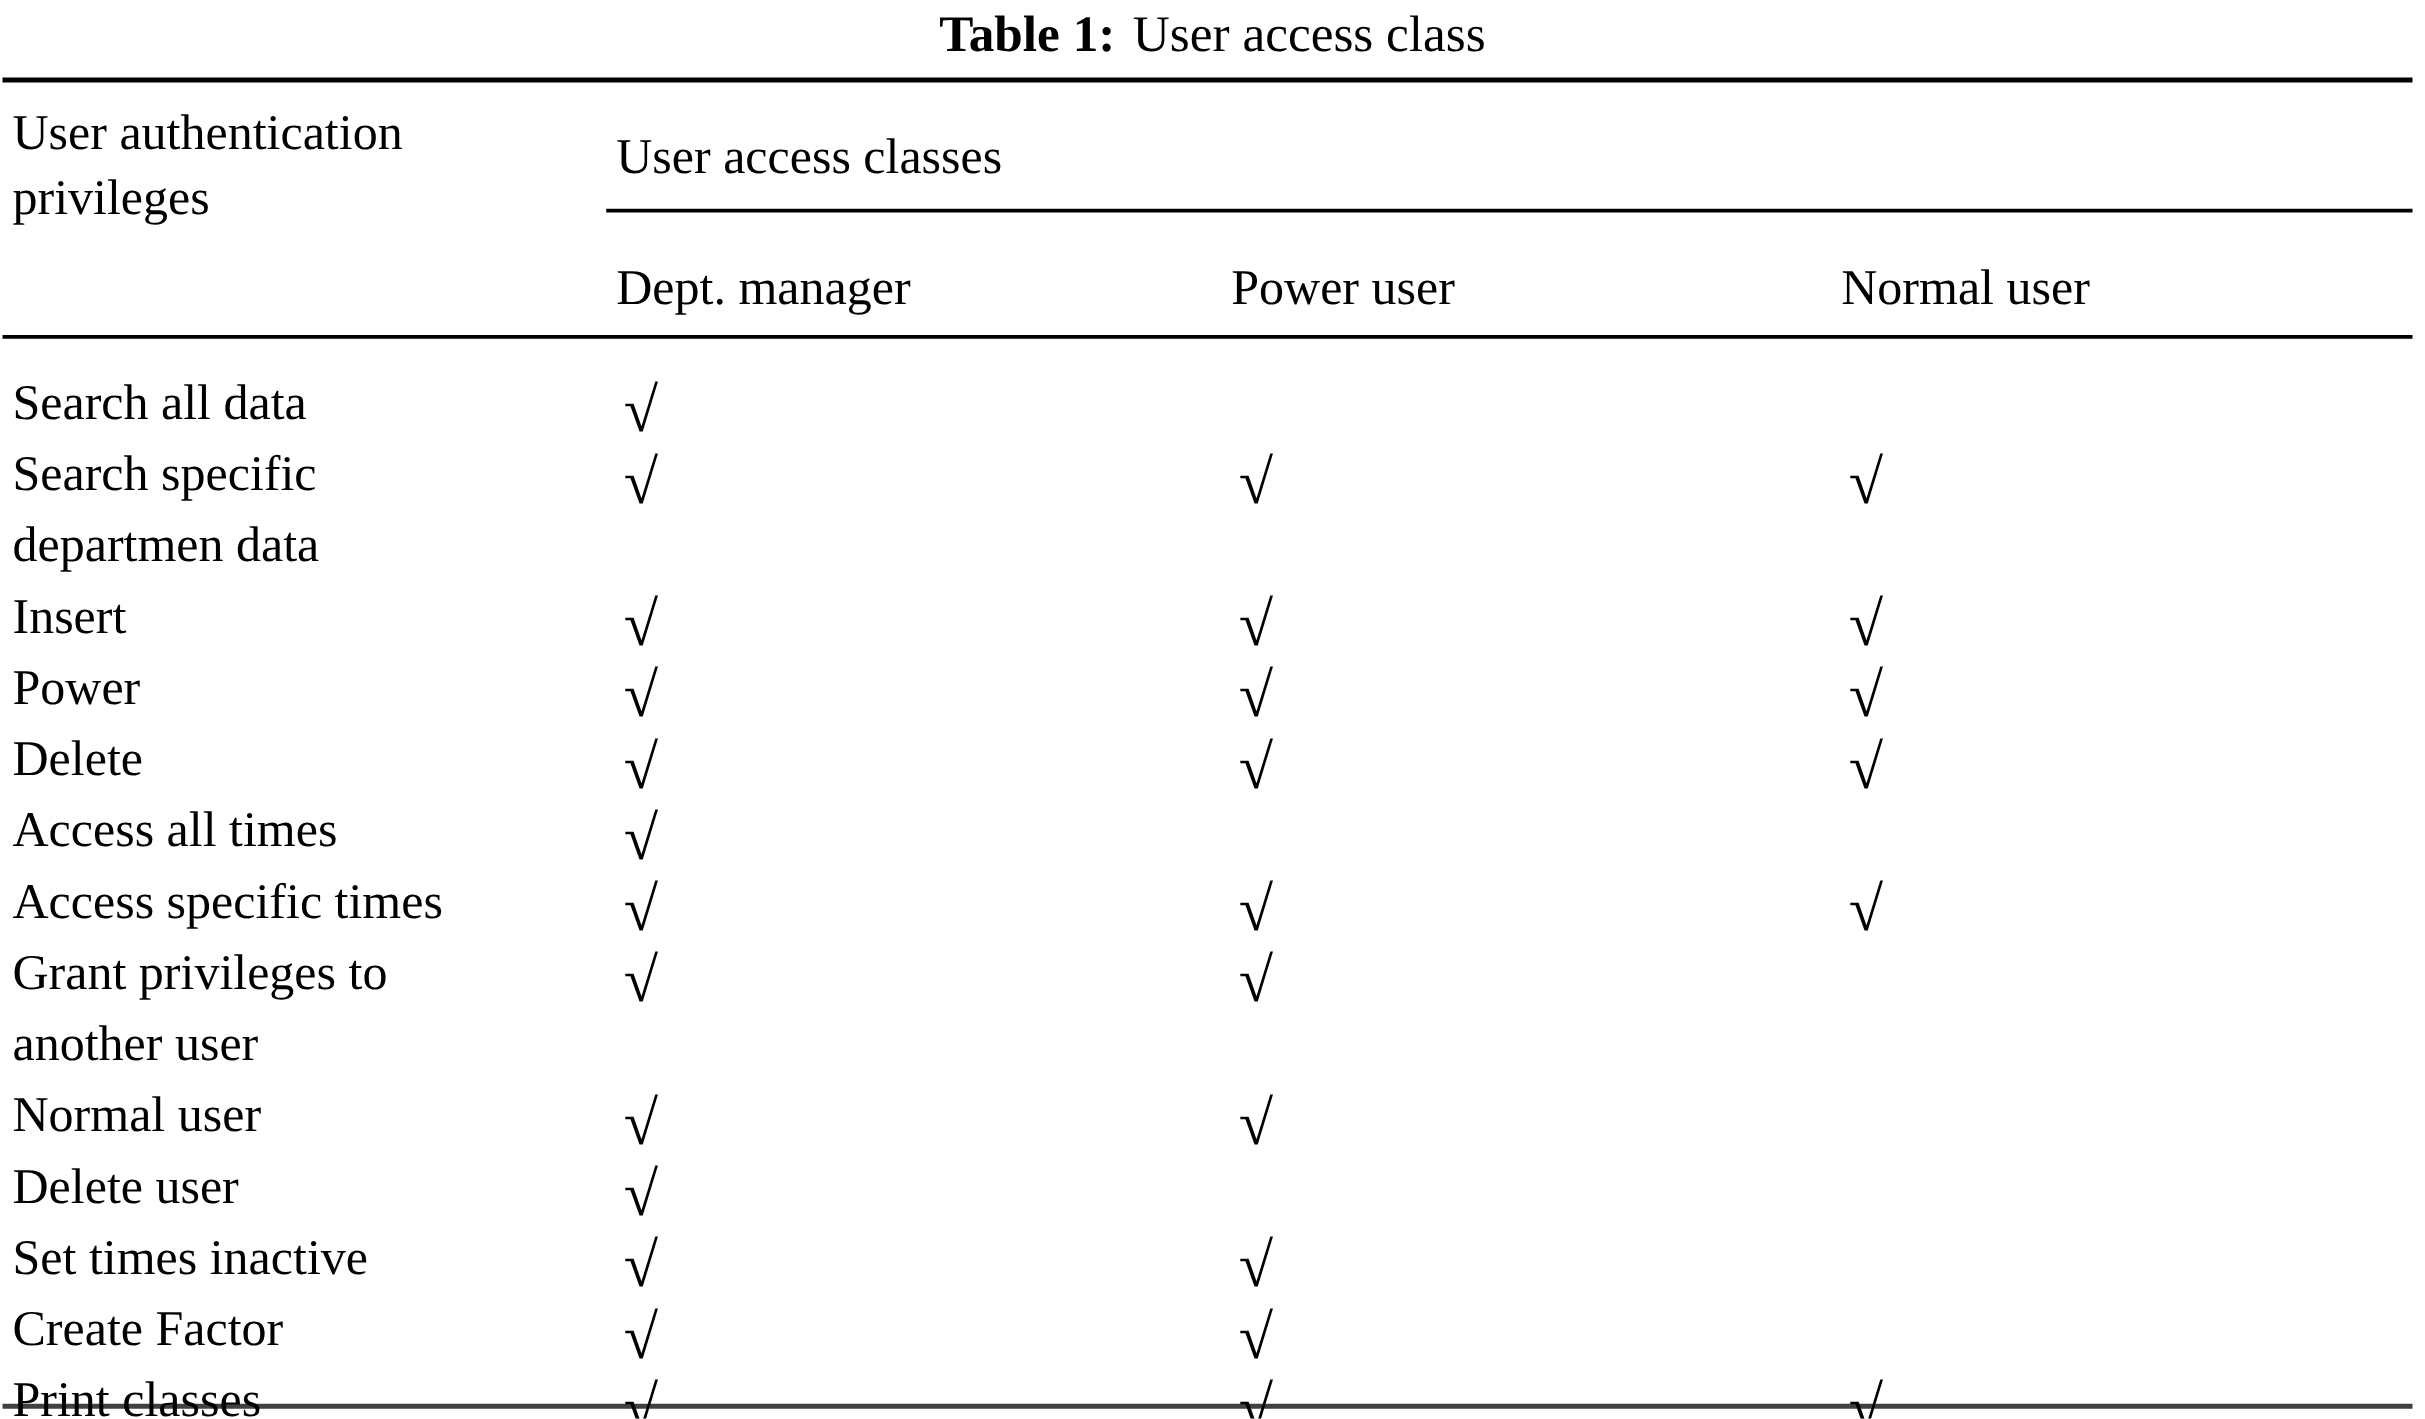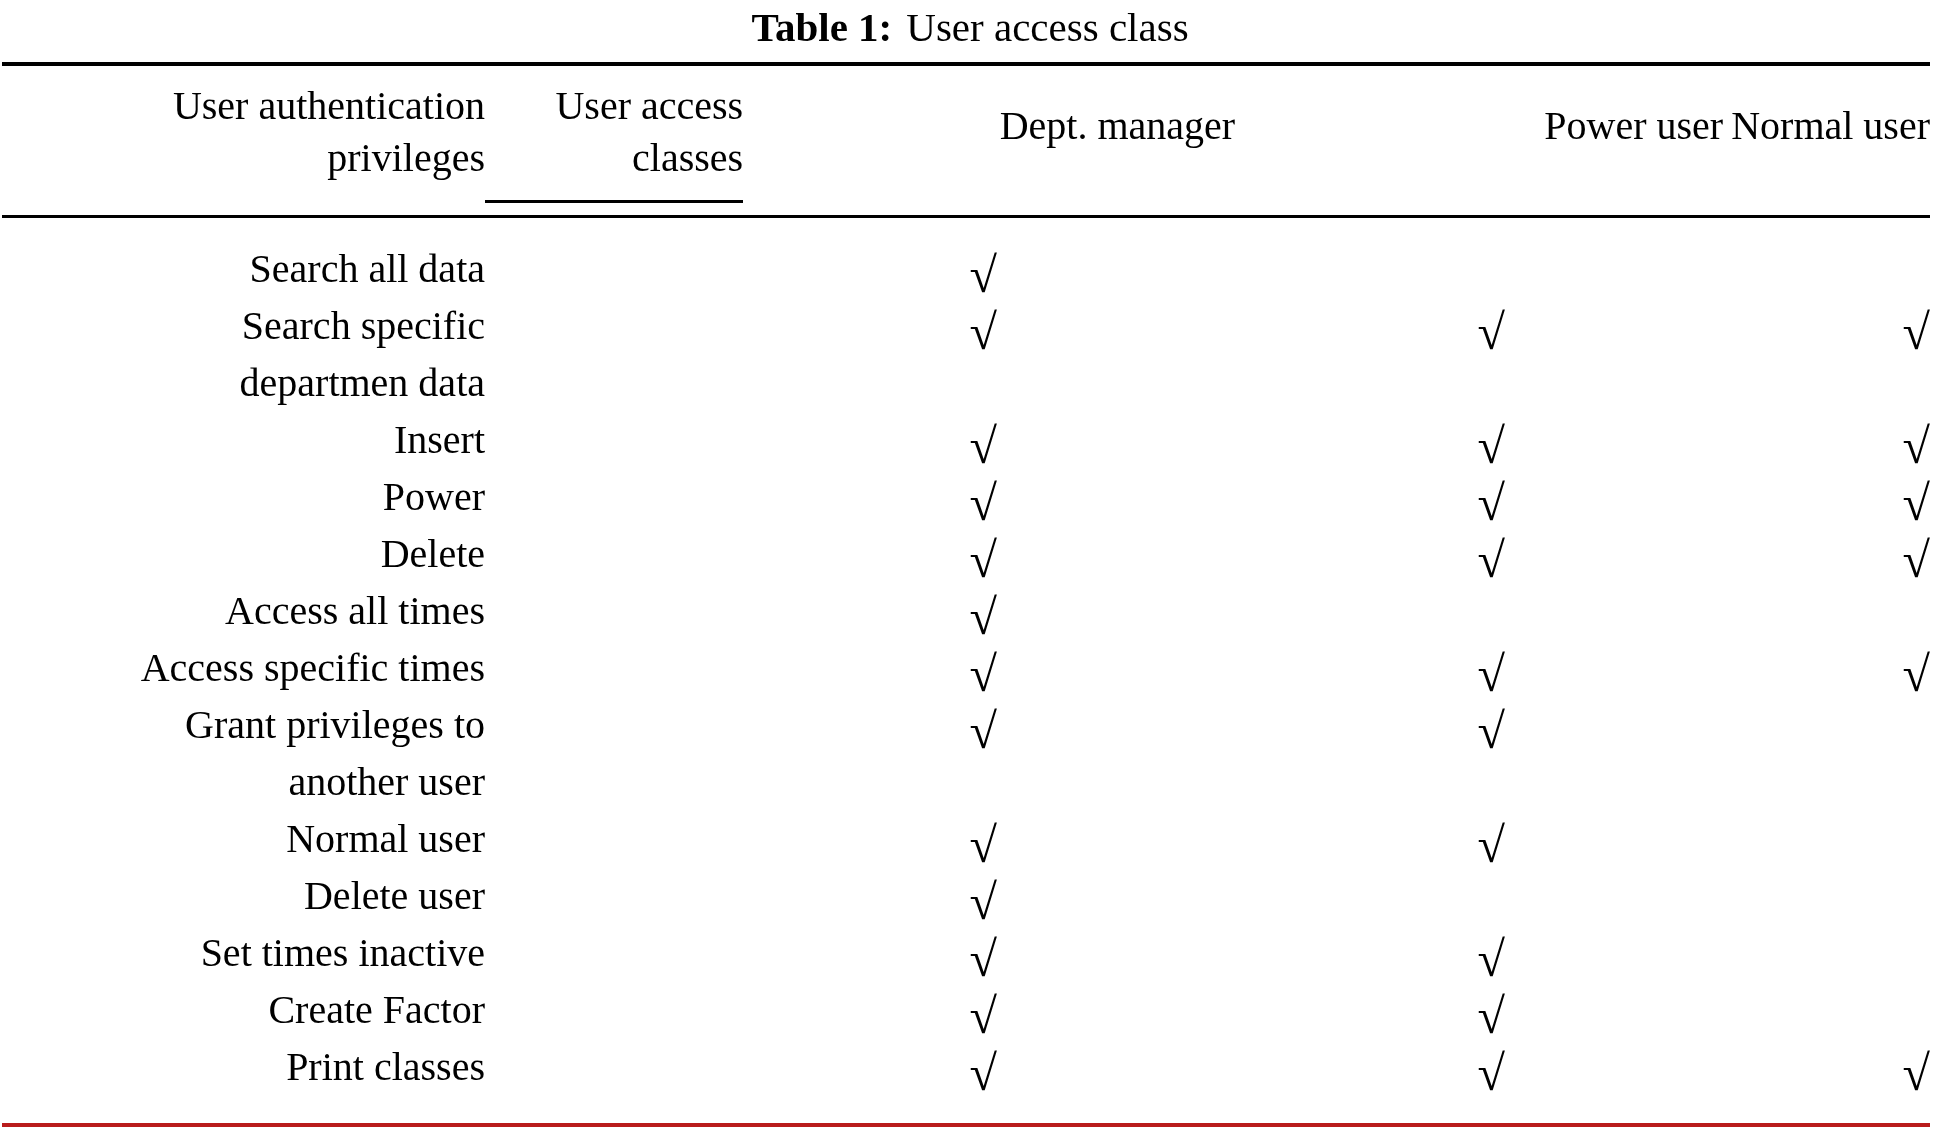--- a/index.html
+++ b/index.html
@@ -31,40 +31,40 @@
     margin-right: 14px;
     text-align: right;
   }
   .tbl {
     position: absolute;
     top: 62px;
     left: 2px;
     right: 10px;
     bottom: 8px;
     border-top: 4px solid #000;
-    border-bottom: 4px solid #b91c1c;
-    text-align: right;
+    border-bottom: 4px solid #404040;
   }
   .thead {
     display: grid;
     grid-template-columns: 483px 1fr;
     border-bottom: 3px solid #000;
     padding-bottom: 12px;
   }
   .cell {
     font-size: 40px;
   }
   .col1-head {
     padding: 14px 0 0 8px;
     line-height: 52px;
     white-space: pre-line;
   }
   .spanwrap {
     display: flex;
-    flex-direction: row;
+    flex-direction: column;
+    margin-top: 19px;
   }
   .span-head {
     padding: 14px 0 16px 8px;
     line-height: 52px;
     border-bottom: 3px solid #000;
   }
   .subcols {
     display: grid;
     grid-template-columns: 492px 488px 1fr;
     padding-top: 34px;
@@ -75,21 +75,20 @@
     white-space: nowrap;
   }
   .tbody {
     padding-top: 22px;
   }
   .row {
     display: grid;
     grid-template-columns: 483px 492px 488px 1fr;
     font-size: 40px;
     line-height: 57px;
-    gap: 20px;
   }
   .lbl {
     padding-left: 8px;
     white-space: pre-line;
   }
   .chk {
     padding-left: 14px;
     font-size: 50px;
     line-height: 57px;
     position: relative;

